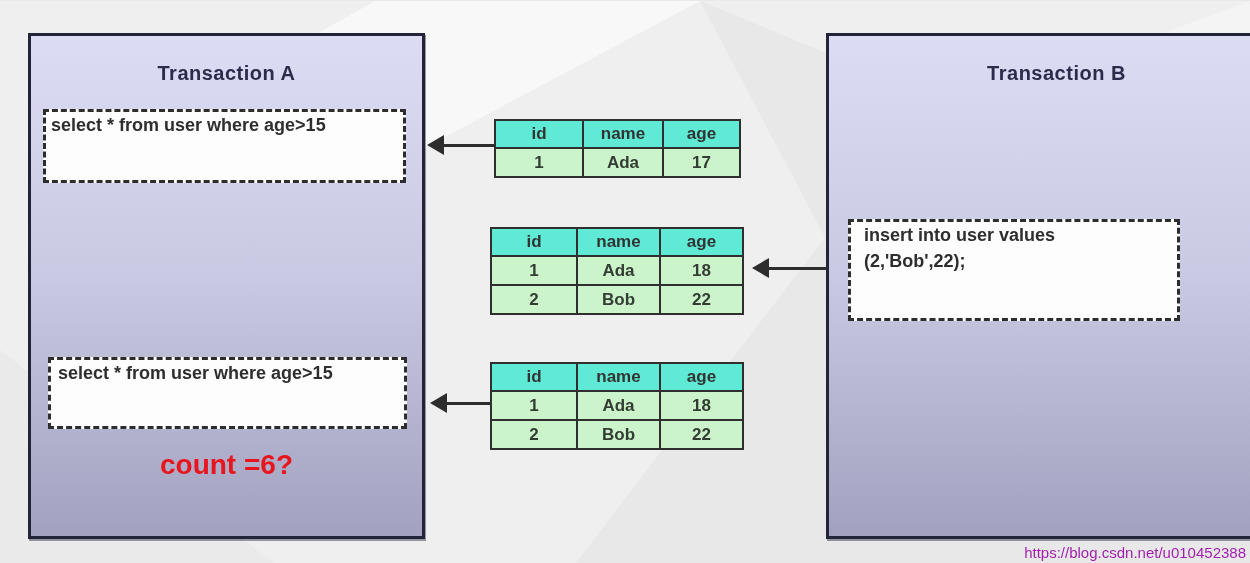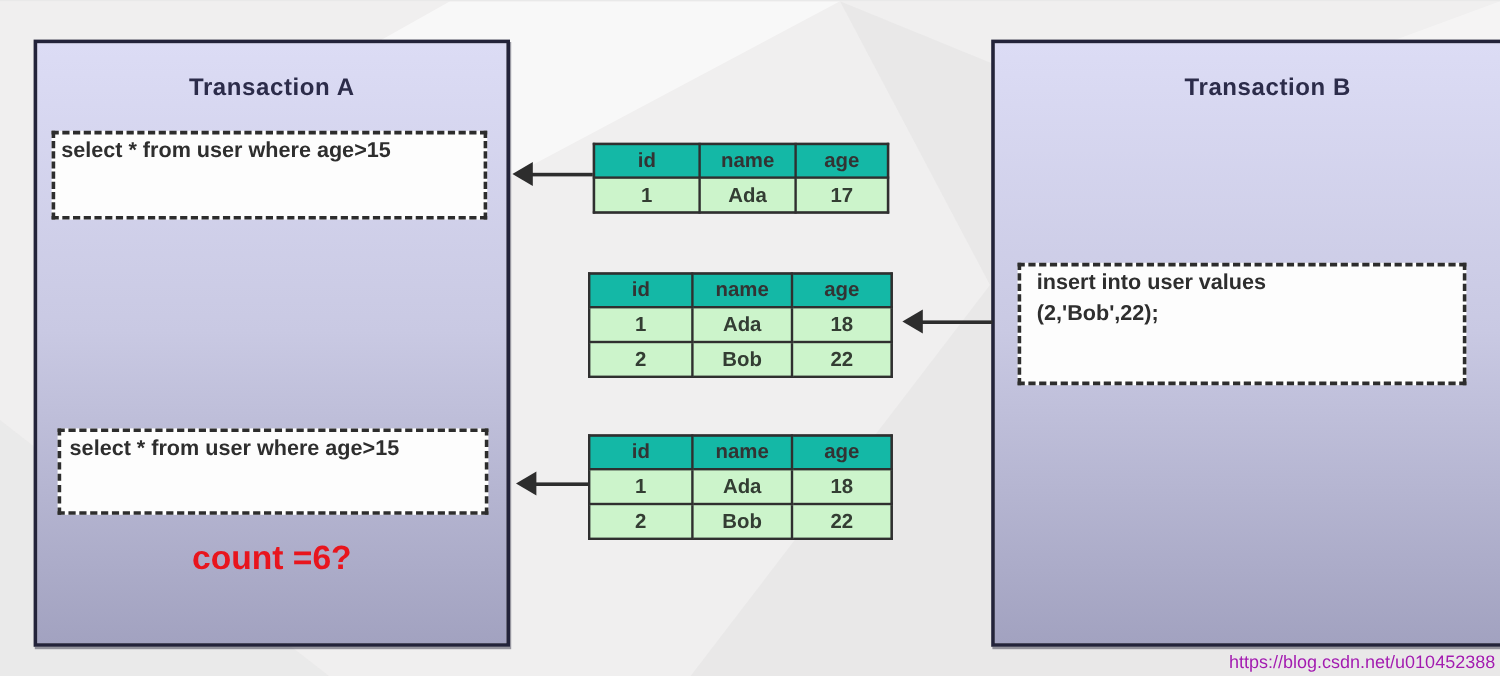--- a/index.html
+++ b/index.html
@@ -41,21 +41,21 @@
     position:absolute;
     background:#fdfdfd;
     border:3px dashed #2d2d2d;
     box-sizing:border-box;
     display:flex;align-items:flex-start;
     font-size:18px;font-weight:bold;color:#2e2e2e;
     line-height:1.45;
   }
   .q1{left:12px;top:73px;width:363px;height:74px;padding:0 8px 0 5px;}
   .q2{left:17px;top:321px;width:359px;height:72px;padding:0 8px 0 7px;}
-  .qb{left:19px;top:183px;width:374px;height:102px;padding-left:13px;}
+  .qb{left:19px;top:183px;width:332px;height:102px;padding-left:13px;}
   .qb .wrap{max-width:235px;display:block;}
 
   .red-note{
     position:absolute;left:0;right:0;
     text-align:center;
     color:#e8151d;
     font-weight:bold;
   }
   .counts{top:408px;font-size:28px;line-height:41px;}
   .insert-label{top:416px;font-size:31px;}
@@ -64,21 +64,21 @@
     position:absolute;
     border-collapse:collapse;
     background:#2f2f2f;
   }
   table.dtable td{
     border:2px solid #2f2f2f;
     text-align:center;
     font-size:17px;font-weight:bold;
     padding:0;
   }
-  table.dtable tr.hdr td{background:#14b8a6;color:#333;height:26px;}
+  table.dtable tr.hdr td{background:#5eead4;color:#333;height:26px;}
   table.dtable tr.data td{background:#ccf4cb;color:#333d33;height:27px;}
   .t1{left:494px;top:118px;}
   .t2{left:490px;top:226px;}
   .t3{left:490px;top:361px;}
   .t1 .c1{width:86px;} .t1 .c2{width:78px;} .t1 .c3{width:75px;}
   .t23 .c1{width:84px;} .t23 .c2{width:81px;} .t23 .c3{width:81px;}
 
   .arrow-line{position:absolute;height:3px;background:#2d2d2d;}
   .arrow-head{
     position:absolute;width:0;height:0;

